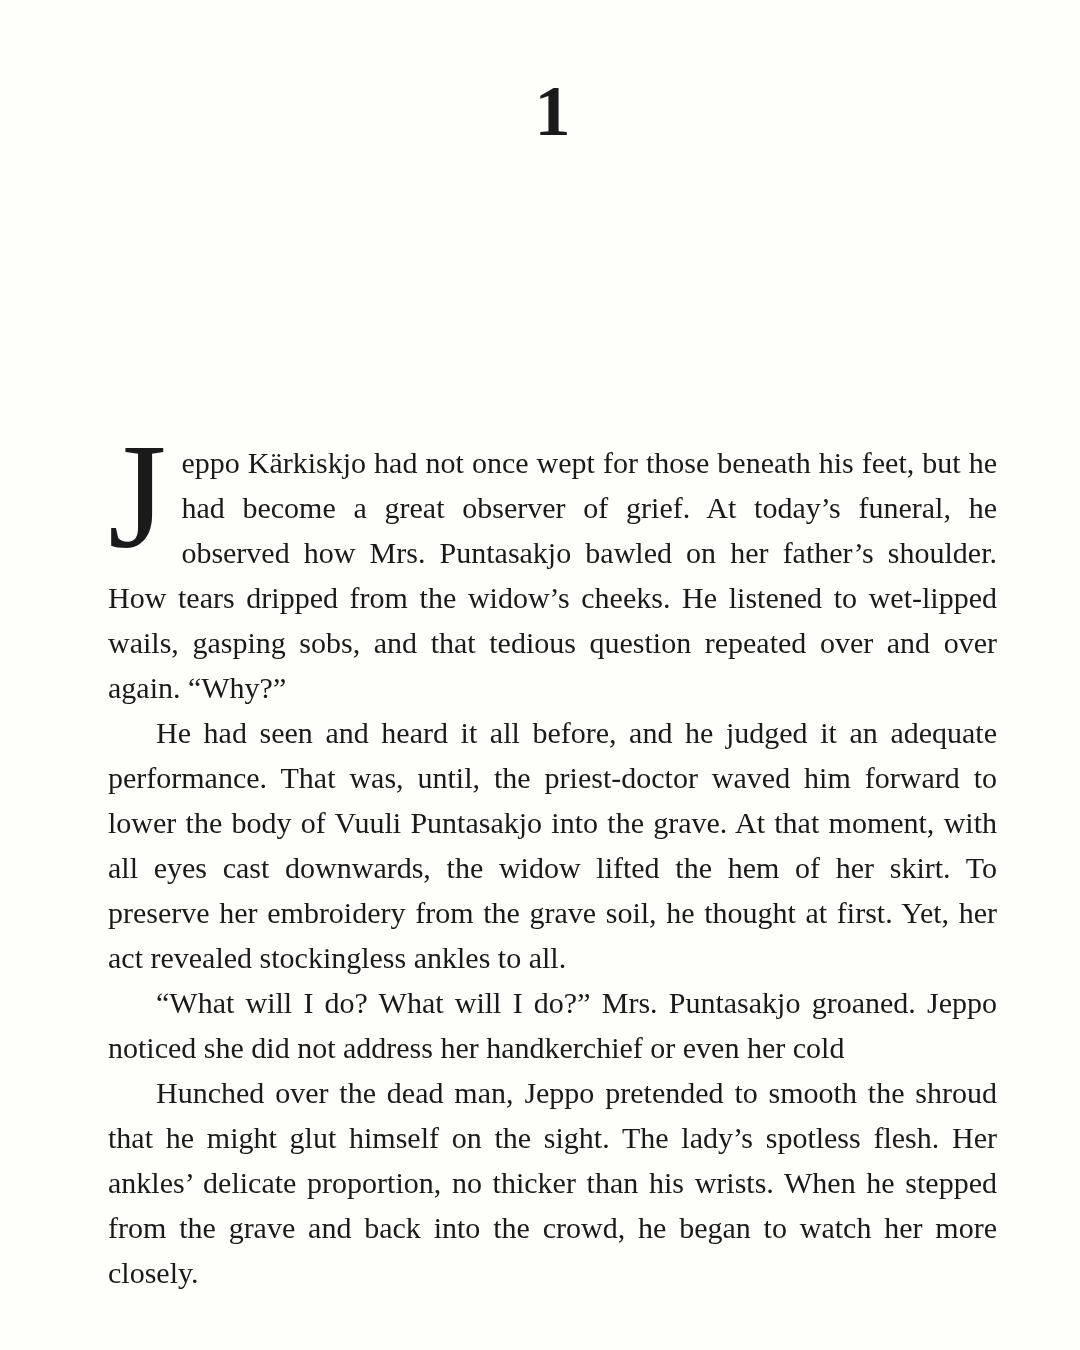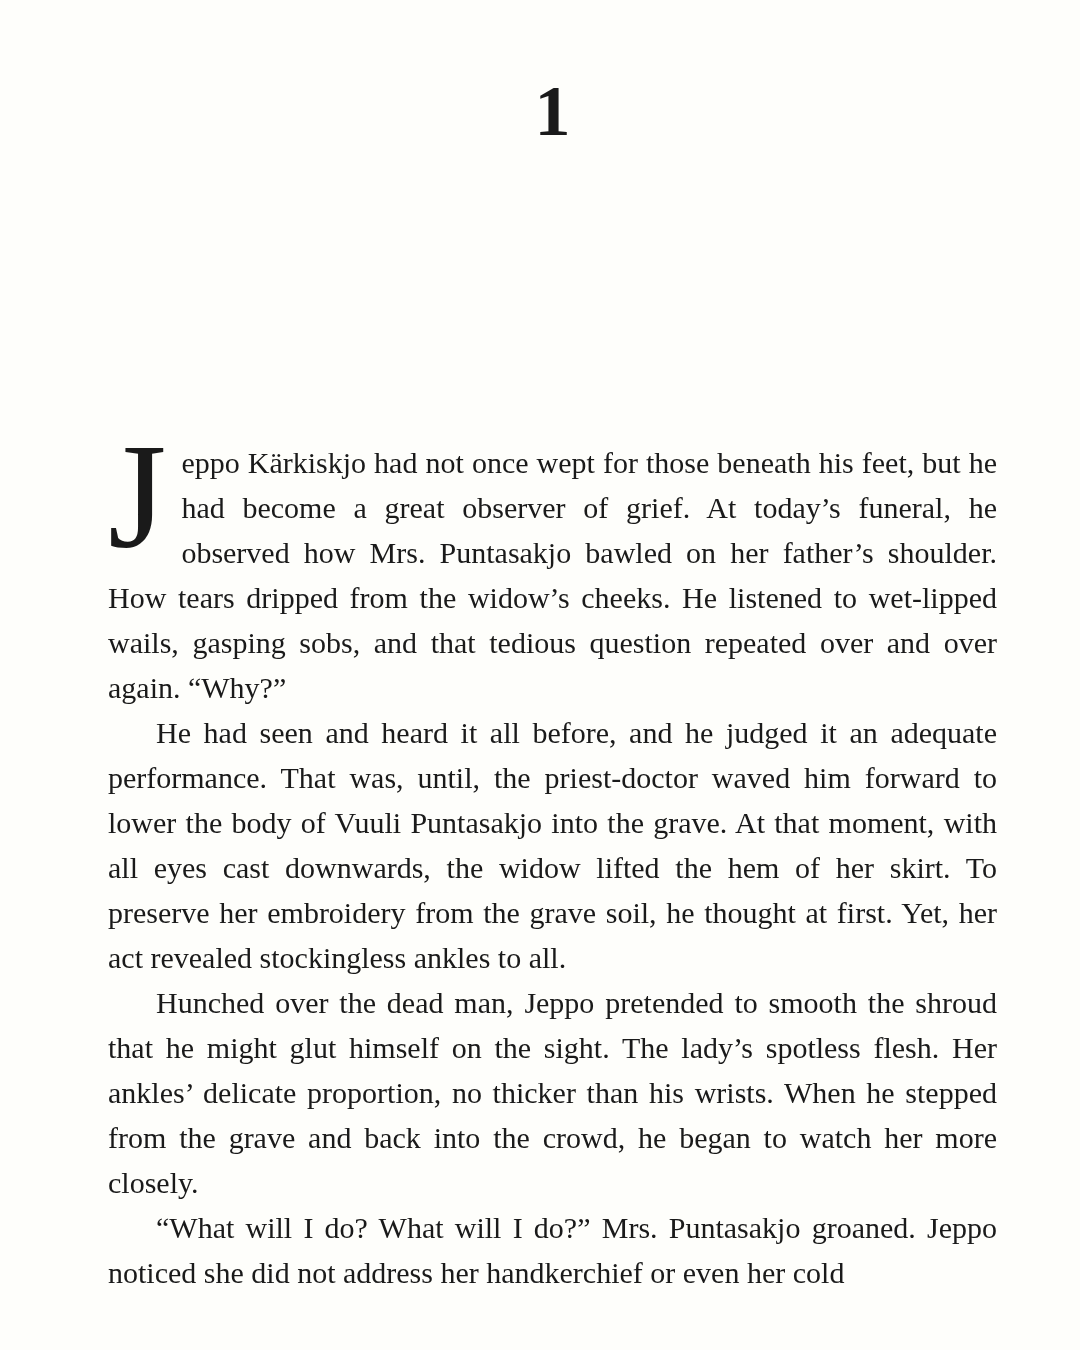--- a/index.html
+++ b/index.html
@@ -57,17 +57,17 @@
 <body>
 
 <div class="page">
   <h1 class="chapter-number">1</h1>
 
   <div class="body-text">
     <p class="para"><span class="drop-cap">J</span><span>eppo Kärkiskjo had not once wept for those beneath his feet, but he had become a great observer of grief. At today’s funeral, he observed how Mrs. Puntasakjo bawled on her father’s shoulder. How tears dripped from the widow’s cheeks. He listened to wet-lipped wails, gasping sobs, and that tedious question repeated over and over again. “Why?”</span></p>
 
     <p class="para indent">He had seen and heard it all before, and he judged it an adequate performance. That was, until, the priest-doctor waved him forward to lower the body of Vuuli Puntasakjo into the grave. At that moment, with all eyes cast downwards, the widow lifted the hem of her skirt. To preserve her embroidery from the grave soil, he thought at first. Yet, her act revealed stockingless ankles to all.</p>
 
+    <p class="para indent">“What will I do? What will I do?” Mrs. Puntasakjo groaned. Jeppo noticed she did not address her handkerchief or even her cold</p>
+
     <p class="para indent">Hunched over the dead man, Jeppo pretended to smooth the shroud that he might glut himself on the sight. The lady’s spotless flesh. Her ankles’ delicate proportion, no thicker than his wrists. When he stepped from the grave and back into the crowd, he began to watch her more closely.</p>
-
-    <p class="para indent">“What will I do? What will I do?” Mrs. Puntasakjo groaned. Jeppo noticed she did not address her handkerchief or even her cold</p>
   </div>
 </div>
 
 </body></html>

